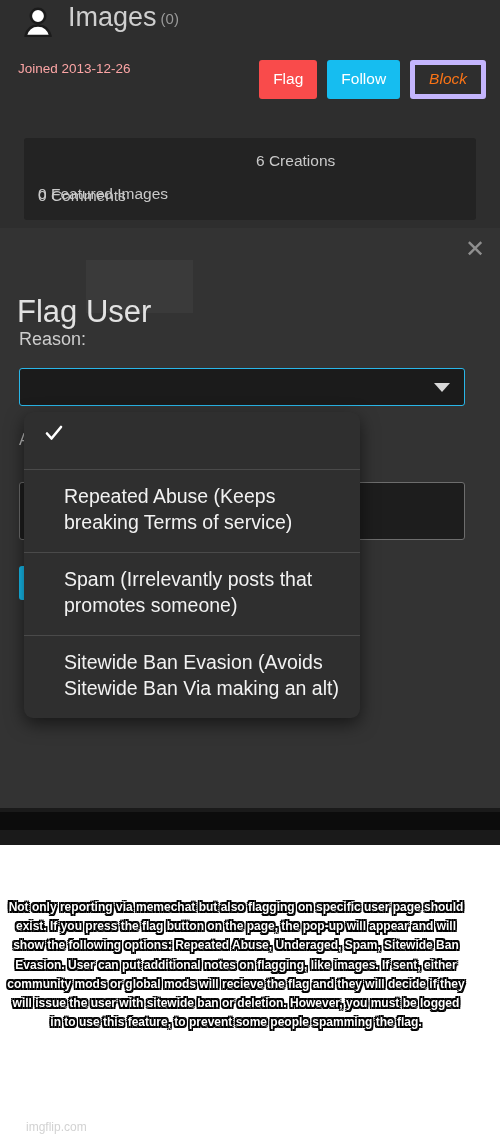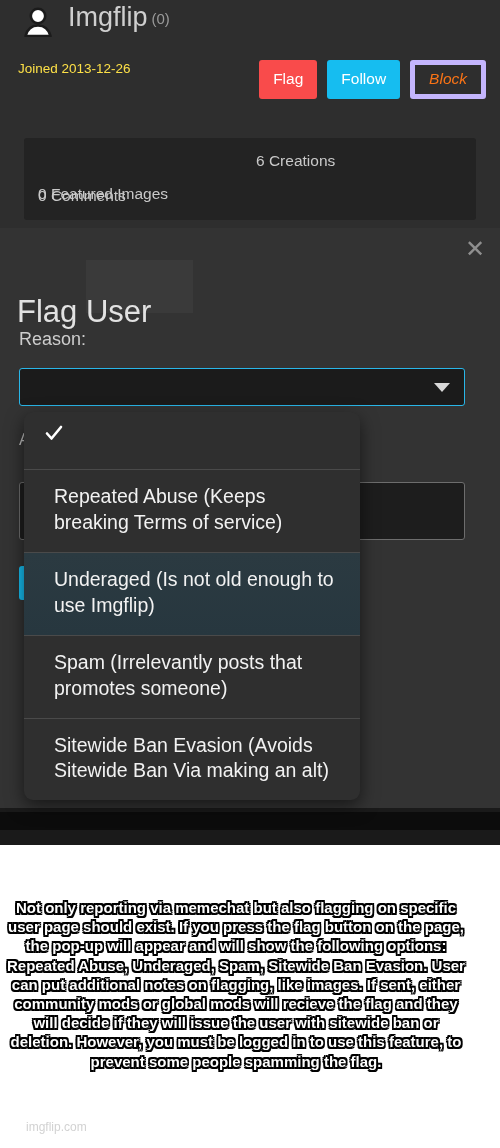--- a/index.html
+++ b/index.html
@@ -50,21 +50,21 @@
   .username-count {
     font-size: 15px;
     color: #9a9a9a;
     margin-left: 4px;
     vertical-align: 2px;
   }
   .joined {
     position: absolute;
     left: 18px; top: 61px;
     font-size: 13.5px;
-    color: #fde047;
+    color: #fca5a5;
   }
   .hdr-btns {
     position: absolute;
     right: 14px; top: 60px;
     display: flex;
     gap: 10px;
   }
   .btn {
     font-size: 15.5px;
     padding: 5px 14px 6px 14px;
@@ -226,21 +226,21 @@
     left: 24px; top: 412px;
     width: 336px;
     background: #2f2f2f;
     border-radius: 9px;
     z-index: 9;
     overflow: hidden;
     box-shadow: 0 6px 18px rgba(0,0,0,0.55);
   }
   .dd-item {
     position: relative;
-    padding: 14px 16px 16px 30px;
+    padding: 14px 16px 16px 40px;
     font-size: 19.5px;
     line-height: 1.33;
     color: #f2f2f2;
     border-bottom: 1px solid #4a4a4a;
     cursor: pointer;
     box-sizing: border-box;
   }
   .dd-item:last-child { border-bottom: none; }
   .dd-item.empty {
     min-height: 58px;
@@ -264,21 +264,21 @@
     height: 303px;
     background: #ffffff;
   }
   .caption-text {
     position: absolute;
     left: 0; top: 53px;
     width: 472px;
     text-align: center;
     font-family: "Liberation Sans", sans-serif;
     font-weight: bold;
-    font-size: 15px;
+    font-size: 12px;
     line-height: 19.2px;
     color: #ffffff;
     text-shadow:
       -1.6px -1.6px 0 #000, 1.6px -1.6px 0 #000,
       -1.6px  1.6px 0 #000, 1.6px  1.6px 0 #000,
       -1.6px 0 0 #000, 1.6px 0 0 #000,
        0 -1.6px 0 #000, 0 1.6px 0 #000;
     padding: 0 6px;
     box-sizing: border-box;
   }
@@ -296,21 +296,21 @@
 <div id="screenshot">
 
   <div class="profile-header">
     <div class="avatar">
       <svg viewBox="0 0 32 32" width="32" height="32" aria-hidden="true">
         <circle cx="16" cy="11" r="7.2" fill="#ffffff" stroke="#1b1b1b" stroke-width="2.6"></circle>
         <path d="M3.5 31 C5.5 23.5 10.5 20.5 16 20.5 C21.5 20.5 26.5 23.5 28.5 31 Z" fill="#ffffff" stroke="#1b1b1b" stroke-width="2.6" stroke-linejoin="round"></path>
       </svg>
     </div>
     <div class="username">
-      <span>Imgflip</span><span class="username-count">(0)</span>
+      <span>Images</span><span class="username-count">(0)</span>
     </div>
     <div class="joined">Joined 2013-12-26</div>
     <div class="hdr-btns">
       <button class="btn btn-flag">Flag</button>
       <button class="btn btn-follow">Follow</button>
       <button class="btn btn-block">Block</button>
     </div>
   </div>
 
   <div class="stats-panel">
@@ -355,23 +355,20 @@
           <path d="M3 10.5 L7.5 15.5 L17 4" fill="none" stroke="#ffffff" stroke-width="2.6" stroke-linecap="round" stroke-linejoin="round"></path>
         </svg>
       </span>
       <span></span>
     </div>
 
     <div class="dd-item">
       <span>Repeated Abuse (Keeps breaking Terms of service)</span>
     </div>
 
-    <div class="dd-item selected-highlight">
-      <span>Underaged (Is not old enough to use Imgflip)</span>
-    </div>
 
     <div class="dd-item">
       <span>Spam (Irrelevantly posts that promotes someone)</span>
     </div>
 
     <div class="dd-item">
       <span>Sitewide Ban Evasion (Avoids Sitewide Ban Via making an alt)</span>
     </div>
 
   </div>

